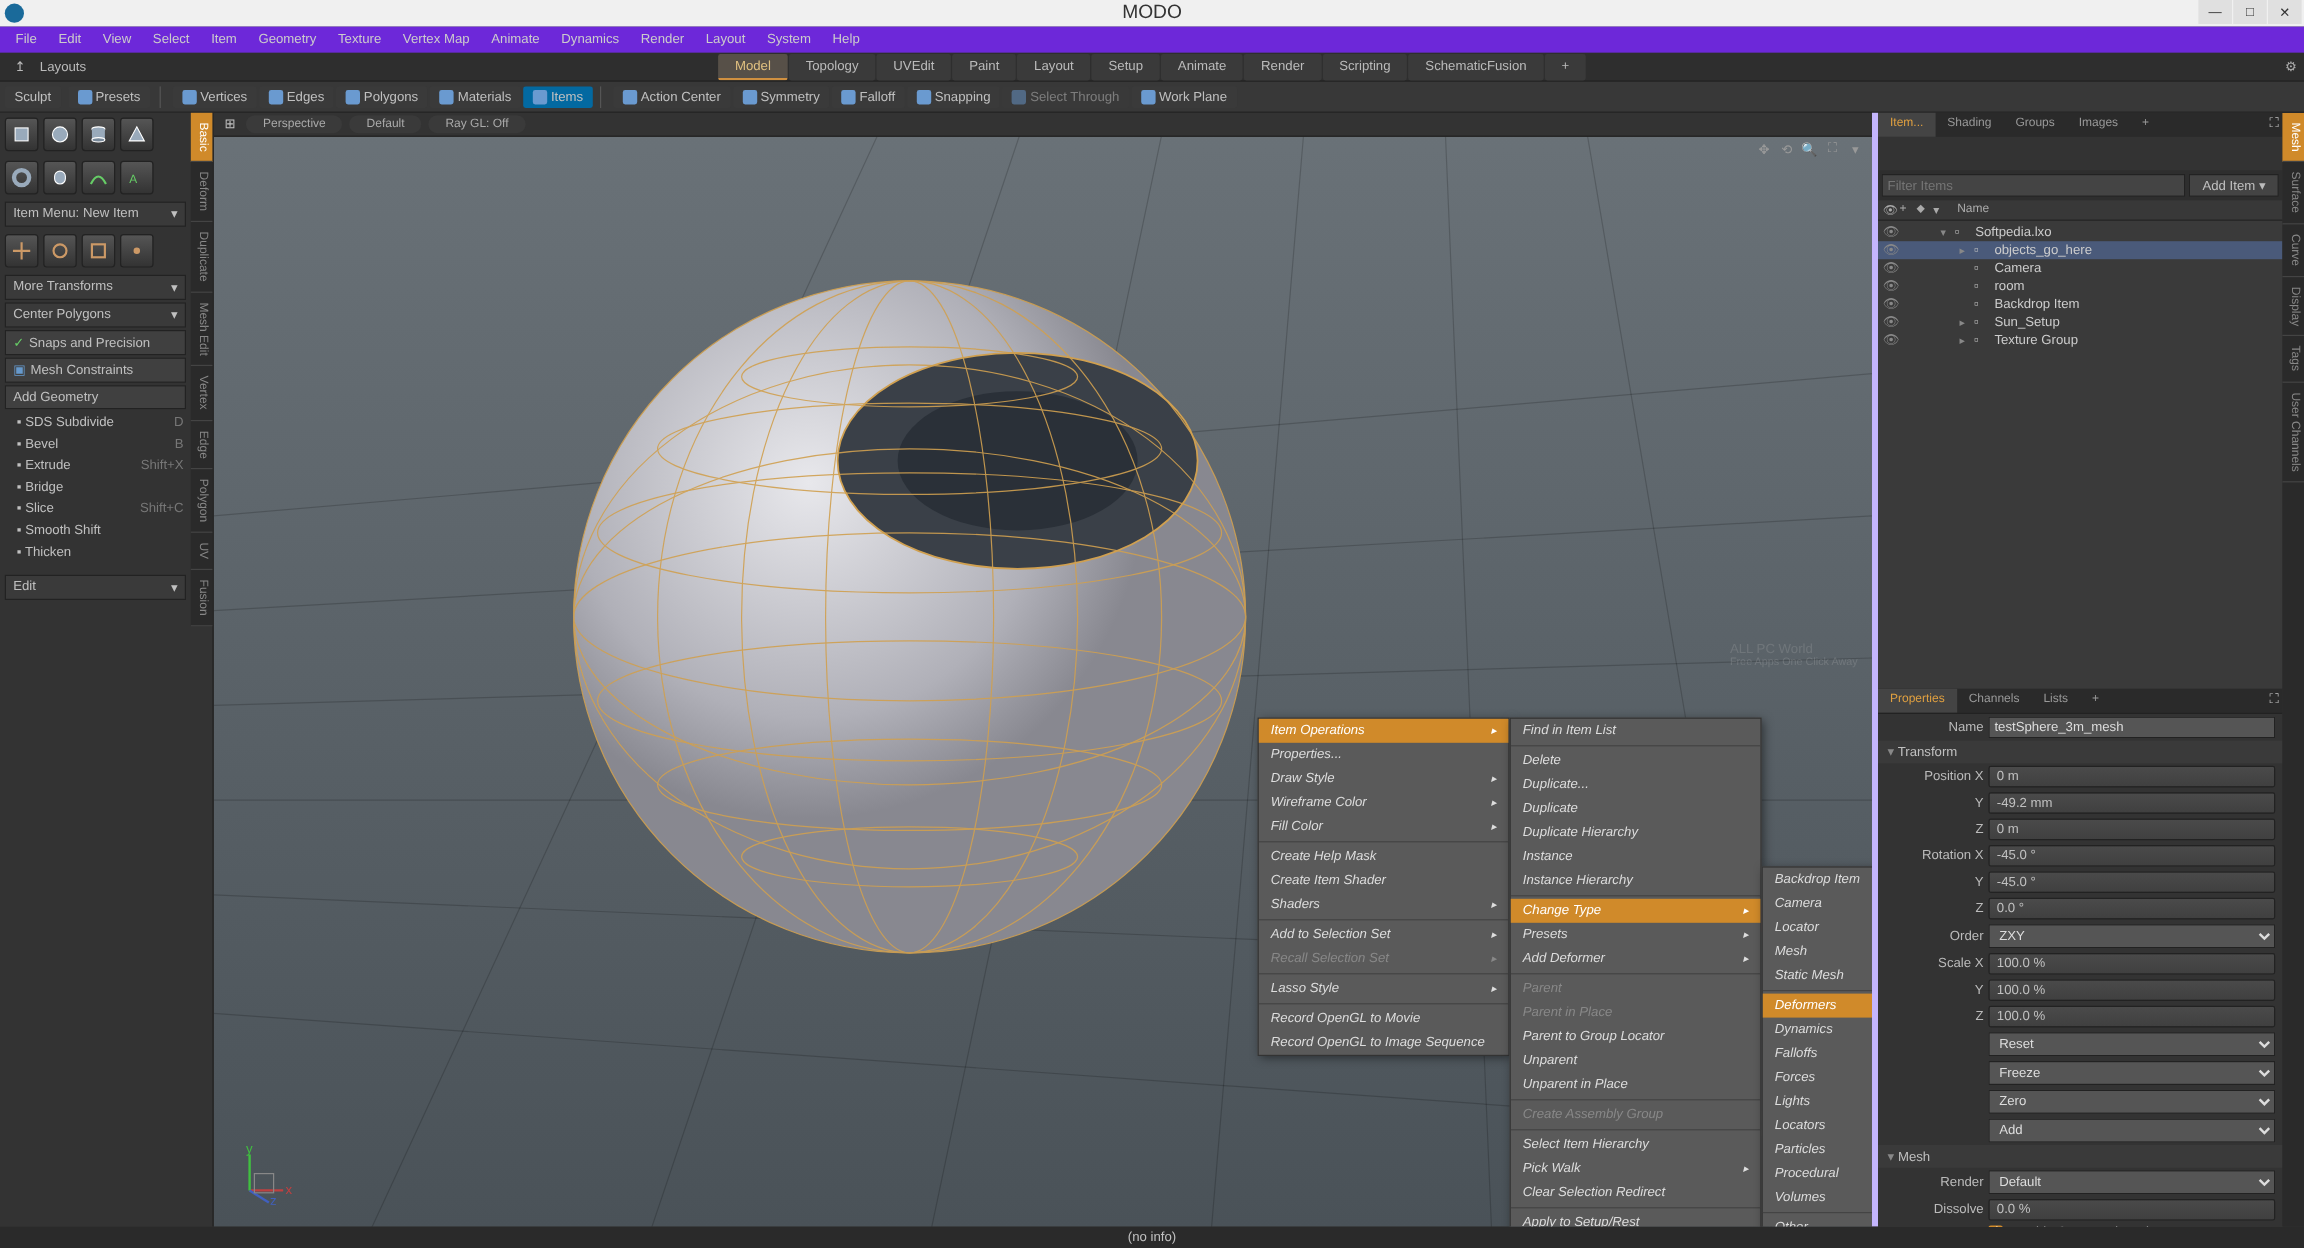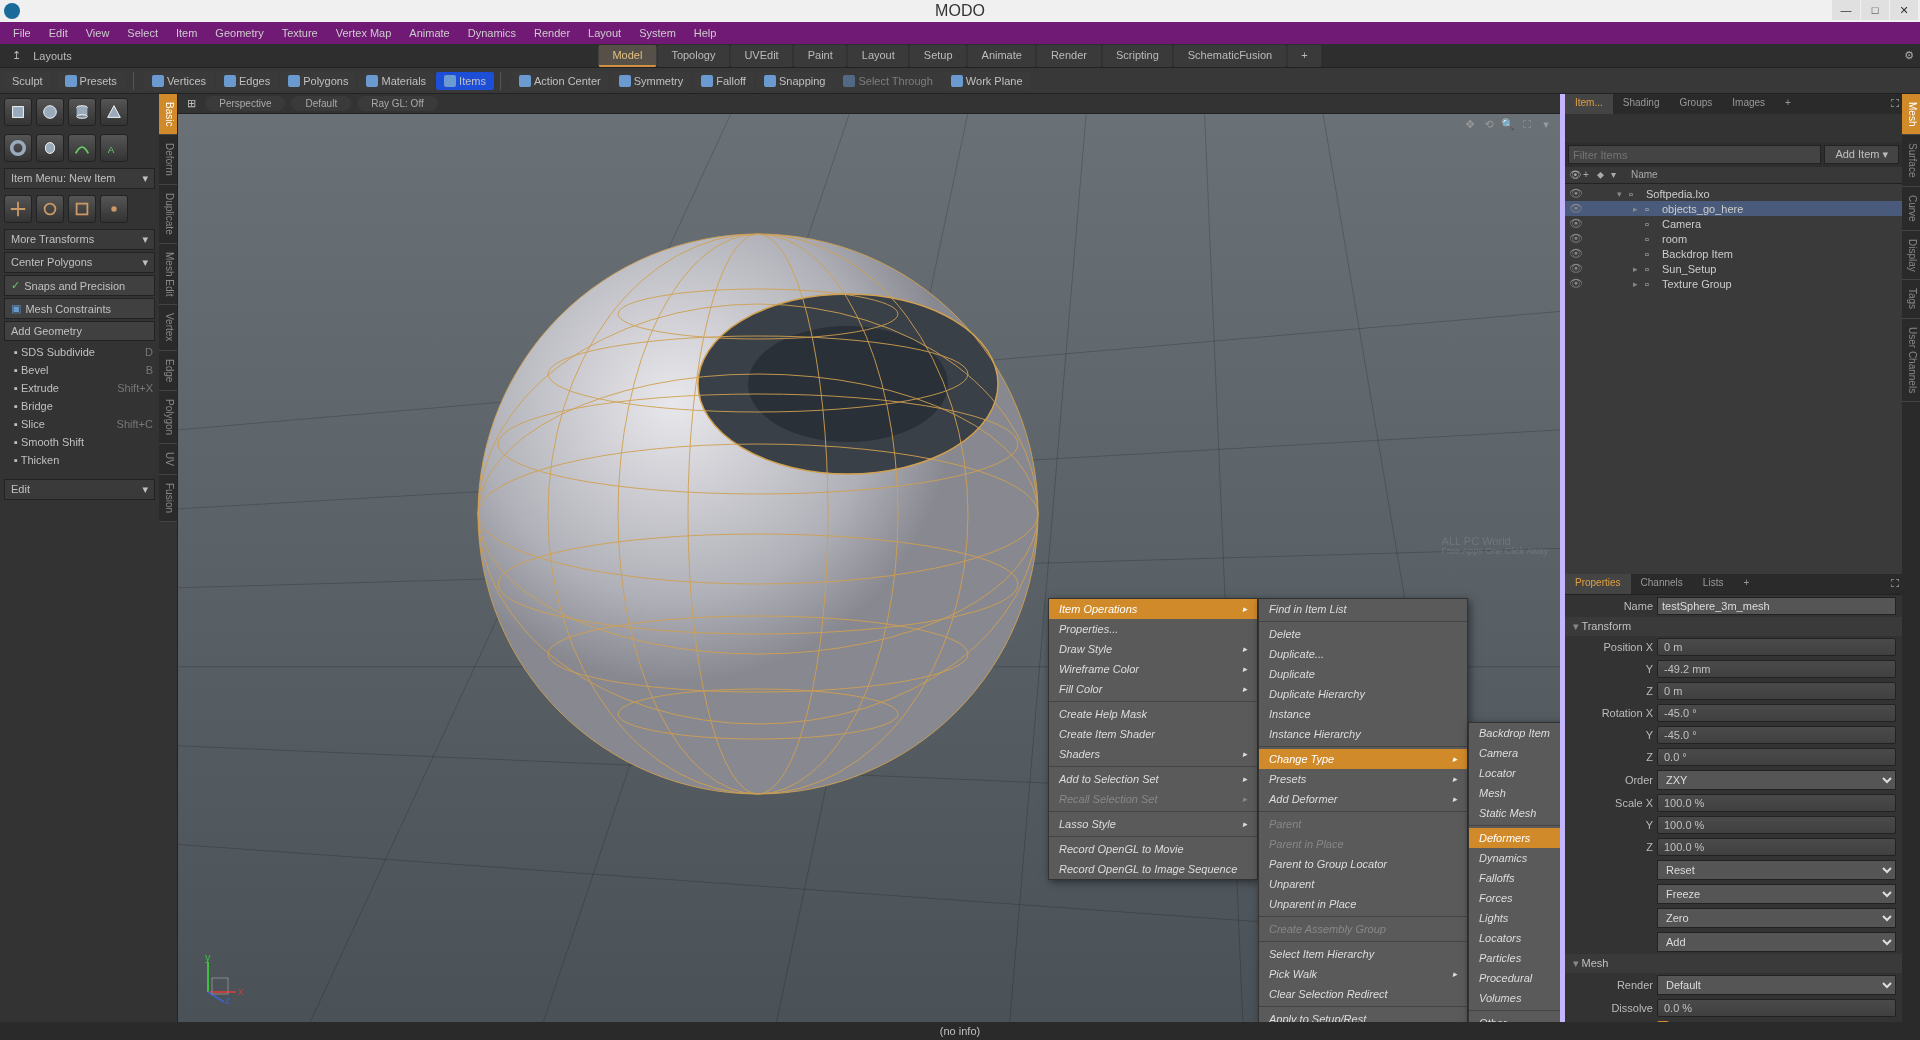--- a/index.html
+++ b/index.html
@@ -2,33 +2,33 @@
 <html><head>
 <meta charset="utf-8">
 <style>
 * { margin:0; padding:0; box-sizing:border-box; font-family:"Segoe UI",Tahoma,sans-serif; font-size:11px; color:#c0c0c0; user-select:none; }
 body { background:#3a3a3a; width:1920px; height:1040px; overflow:hidden; }
 .titlebar { height:22px; background:#f0f0f0; display:flex; align-items:center; justify-content:center; position:relative; }
 .titlebar .title { color:#333; font-size:16px; }
 .titlebar .winbtns { position:absolute; right:2px; top:0; display:flex; gap:1px; }
 .titlebar .winbtns div { width:28px; height:20px; background:#e0e0e0; display:flex; align-items:center; justify-content:center; color:#333; cursor:pointer; }
 .titlebar .appicon { position:absolute; left:4px; top:3px; width:16px; height:16px; border-radius:50%; background:#1a6a9a; }
-.menubar { height:22px; background:#701a75; display:flex; align-items:center; padding:0 4px; }
+.menubar { height:22px; background:#6d28d9; display:flex; align-items:center; padding:0 4px; }
 .menubar span { padding:0 9px; color:#ccc; cursor:pointer; }
 .layoutbar { height:24px; background:#2e2e2e; display:flex; align-items:center; border-bottom:1px solid #222; position:relative; }
 .layoutbar .lleft { display:flex; align-items:center; padding:0 6px; }
 .layoutbar .lleft span { padding:0 6px; color:#bbb; }
 .layoutbar .ltabs { position:absolute; left:50%; transform:translateX(-50%); display:flex; gap:1px; }
 .layoutbar .ltabs div { padding:4px 14px; background:#3a3a3a; color:#bbb; cursor:pointer; border-radius:2px; }
 .layoutbar .ltabs div.act { background:#575048; color:#e0c080; border-bottom:2px solid #d09040; }
 .layoutbar .gear { position:absolute; right:6px; color:#aaa; cursor:pointer; }
 .toolbar2 { height:26px; background:#383838; display:flex; align-items:center; padding:0 4px; gap:4px; border-bottom:1px solid #222; }
 .tb2left { display:flex; gap:6px; align-items:center; padding-right:8px; border-right:1px solid #555; }
 .tb2btn { padding:3px 8px; background:#3a3a3a; border-radius:2px; color:#bbb; cursor:pointer; display:flex; align-items:center; gap:3px; }
-.tb2btn.sel { background:#1d4ed8; color:#fff; }
+.tb2btn.sel { background:#0369a1; color:#fff; }
 .tb2icon { width:12px; height:12px; border-radius:2px; background:#6a9ad0; display:inline-block; }
 .main { display:flex; height:calc(1040px - 22px - 22px - 24px - 26px - 18px); }
 .leftpanel { width:178px; background:#333; border-right:1px solid #222; display:flex; flex-direction:column; }
 .primrow { display:flex; gap:4px; padding:4px; }
 .prim { width:28px; height:28px; background:linear-gradient(#555,#333); border:1px solid #222; border-radius:3px; cursor:pointer; display:flex; align-items:center; justify-content:center; }
 .prim svg { width:18px; height:18px; }
 .lsel { padding:3px 6px; background:#3a3a3a; border:1px solid #222; margin:2px 4px; color:#bbb; display:flex; justify-content:space-between; cursor:pointer; }
 .lhdr { padding:3px 6px; background:#404040; color:#ddd; margin:2px 4px; border:1px solid #222; cursor:pointer; display:flex; align-items:center; gap:4px; }
 .litem { padding:3px 6px 3px 14px; color:#bbb; cursor:pointer; display:flex; justify-content:space-between; }
 .litem .sc { color:#777; }

